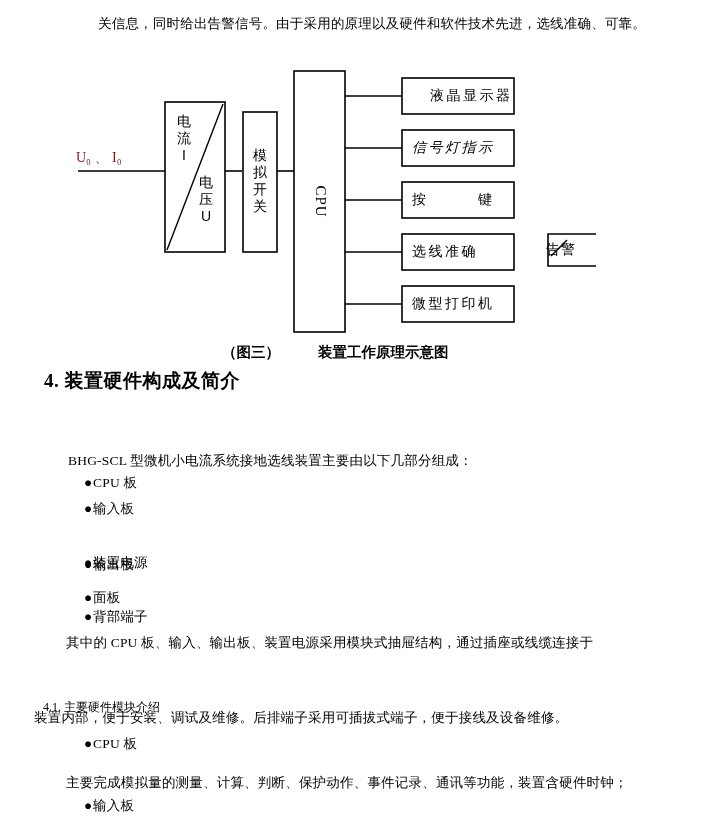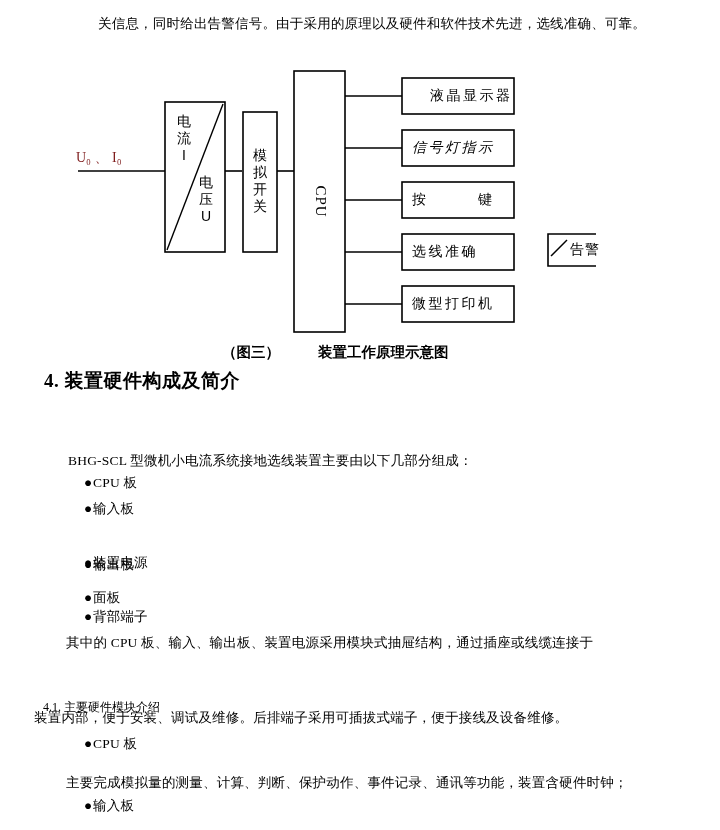--- a/index.html
+++ b/index.html
@@ -186,21 +186,21 @@
 关</div>
 
   <div class="rot" style="left:301px; top:138px; width:38px; text-align:center;">CPU</div>
 
   <div class="boxlabel" style="left:430px; top:32px;">液晶显示器</div>
   <div class="boxlabel" style="left:412px; top:84px;font-style:italic;">信号灯指示</div>
   <div class="boxlabel" style="left:412px; top:136px;">按　　　键</div>
   <div class="boxlabel" style="left:412px; top:188px;">选线准确</div>
   <div class="boxlabel" style="left:412px; top:240px;">微型打印机</div>
 
-  <div class="boxlabel" style="left:570px; top:186px; letter-spacing:1px;">告警</div>
+  <div class="boxlabel" style="left:546px; top:186px; letter-spacing:1px;">告警</div>
 </div>
 
 <div id="fig-caption">
   <span>（图三）</span><span class="gap"></span><span>装置工作原理示意图</span>
 </div>
 
 <div id="h2-hardware">4. 装置硬件构成及简介</div>
 
 <div class="para" style="left:68px; top:448px;">BHG-SCL 型微机小电流系统接地选线装置主要由以下几部分组成：</div>
 

